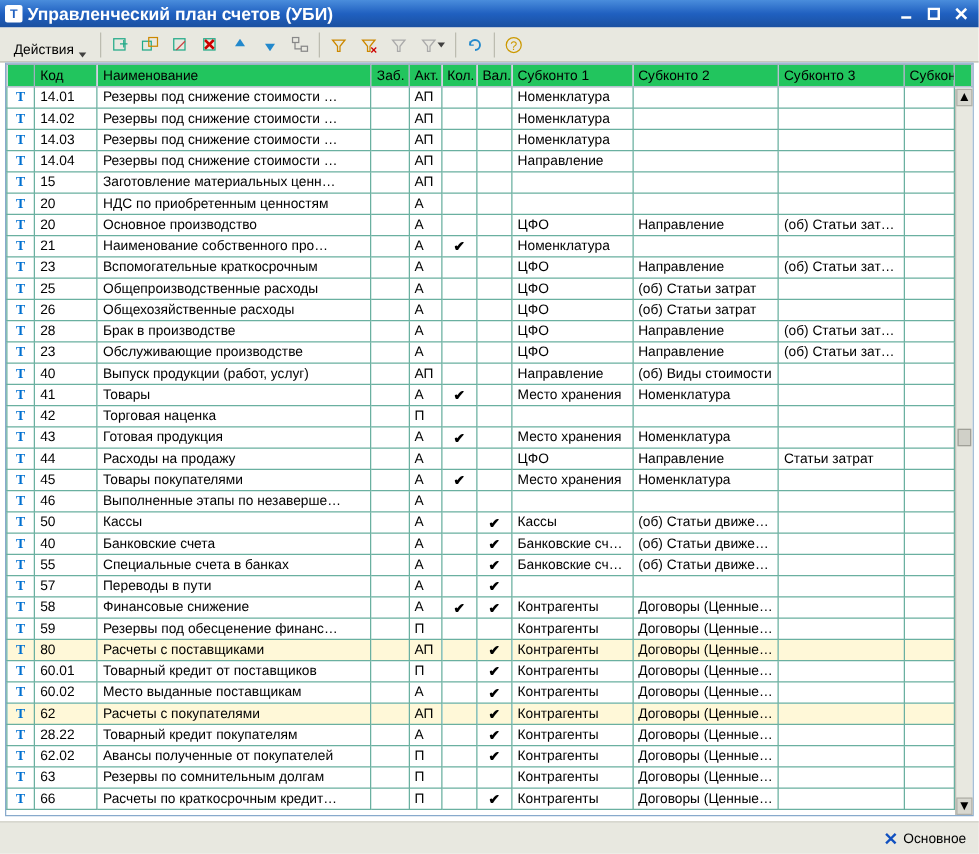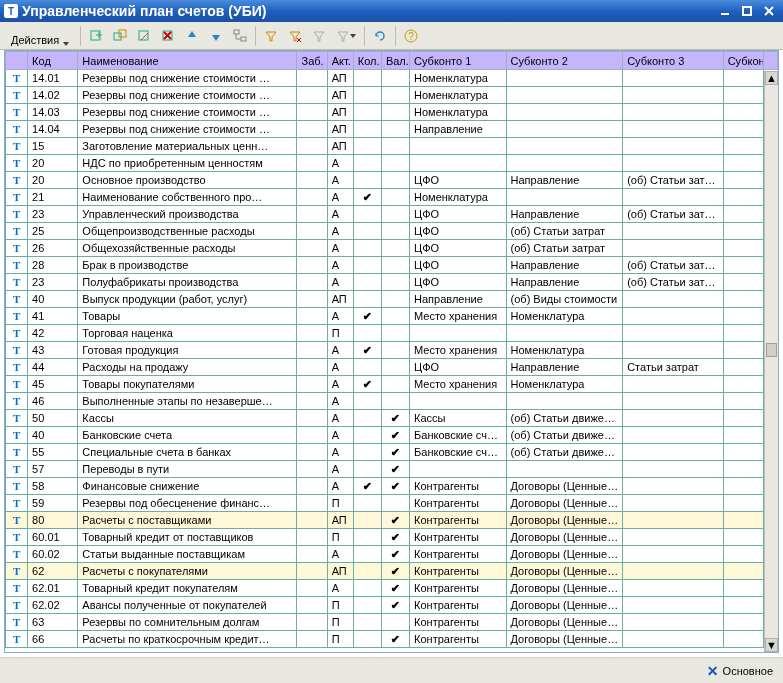--- a/index.html
+++ b/index.html
@@ -16,21 +16,21 @@
   
   .toolbar { height:28px; background:#e8e8e0; border-bottom:1px solid #bcbcb0; display:flex; align-items:center; padding:0 4px; gap:2px; }
   .tbtn { height:22px; min-width:22px; padding:0 3px; display:flex; align-items:center; justify-content:center; border:1px solid transparent; border-radius:2px; }
   .tsep { width:1px; height:20px; background:#bcbcb0; margin:0 2px; }
   .actions-btn { font-size:11px; color:#000; padding:0 6px; display:flex; align-items:flex-end; gap:4px;}
   .drop { width:0;height:0; border-left:3px solid transparent; border-right:3px solid transparent; border-top:4px solid #404040;}
 
   
   .gridwrap { position:absolute; top:50px; left:4px; right:4px; bottom:30px; border:1px solid #88aacc; background:#fff; }
   .grid { width:100%; border-collapse:collapse; table-layout:fixed; }
-  .grid th { background:#c4b5fd; font-weight:normal; text-align:left; padding:2px 4px; border:1px solid #a0b0c0; font-size:11px; height:18px; white-space:nowrap; overflow:hidden;}
+  .grid th { background:#22c55e; font-weight:normal; text-align:left; padding:2px 4px; border:1px solid #a0b0c0; font-size:11px; height:18px; white-space:nowrap; overflow:hidden;}
   .grid td { border:1px solid #6ab0a0; padding:1px 4px; height:17px; font-size:11px; white-space:nowrap; overflow:hidden; text-overflow:ellipsis; vertical-align:middle;}
   .grid td.check { text-align:center; font-weight:bold; color:#000;}
   .tmark { color:#0070d0; font-weight:bold; font-family: Georgia, serif; font-size:13px; text-align:center; }
   tr.hl td { background:#fff8d8;}
 
   .col-mark{width:22px;} .col-code{width:50px;} .col-name{width:218px;} .col-zab{width:30px;}
   .col-akt{width:26px;} .col-kol{width:28px;} .col-val{width:28px;}
   .col-sub1{width:96px;} .col-sub2{width:116px;} .col-sub3{width:100px;} .col-sub4{width:40px;}
   .scrollcol{width:14px;}
 
@@ -293,21 +293,21 @@
           <td class="check">✔</td>
           <td class="check"></td>
           <td>Номенклатура</td>
           <td></td>
           <td></td>
           <td></td>
         </tr>
         <tr>
           <td class="tmark">T</td>
           <td>23</td>
-          <td>Управленческий производства</td>
+          <td>Вспомогательные краткосрочным</td>
           <td></td>
           <td>А</td>
           <td class="check"></td>
           <td class="check"></td>
           <td>ЦФО</td>
           <td>Направление</td>
           <td>(об) Статьи затрат</td>
           <td></td>
         </tr>
         <tr>
@@ -345,21 +345,21 @@
           <td class="check"></td>
           <td class="check"></td>
           <td>ЦФО</td>
           <td>Направление</td>
           <td>(об) Статьи затрат</td>
           <td></td>
         </tr>
         <tr>
           <td class="tmark">T</td>
           <td>23</td>
-          <td>Полуфабрикаты производства</td>
+          <td>Обслуживающие производстве</td>
           <td></td>
           <td>А</td>
           <td class="check"></td>
           <td class="check"></td>
           <td>ЦФО</td>
           <td>Направление</td>
           <td>(об) Статьи затрат</td>
           <td></td>
         </tr>
         <tr>
@@ -553,21 +553,21 @@
           <td class="check"></td>
           <td class="check">✔</td>
           <td>Контрагенты</td>
           <td>Договоры (Ценные …</td>
           <td></td>
           <td></td>
         </tr>
         <tr>
           <td class="tmark">T</td>
           <td>60.02</td>
-          <td>Статьи выданные поставщикам</td>
+          <td>Место выданные поставщикам</td>
           <td></td>
           <td>А</td>
           <td class="check"></td>
           <td class="check">✔</td>
           <td>Контрагенты</td>
           <td>Договоры (Ценные …</td>
           <td></td>
           <td></td>
         </tr>
         <tr class="hl">
@@ -578,21 +578,21 @@
           <td>АП</td>
           <td class="check"></td>
           <td class="check">✔</td>
           <td>Контрагенты</td>
           <td>Договоры (Ценные …</td>
           <td></td>
           <td></td>
         </tr>
         <tr>
           <td class="tmark">T</td>
-          <td>62.01</td>
+          <td>28.22</td>
           <td>Товарный кредит покупателям</td>
           <td></td>
           <td>А</td>
           <td class="check"></td>
           <td class="check">✔</td>
           <td>Контрагенты</td>
           <td>Договоры (Ценные …</td>
           <td></td>
           <td></td>
         </tr>

